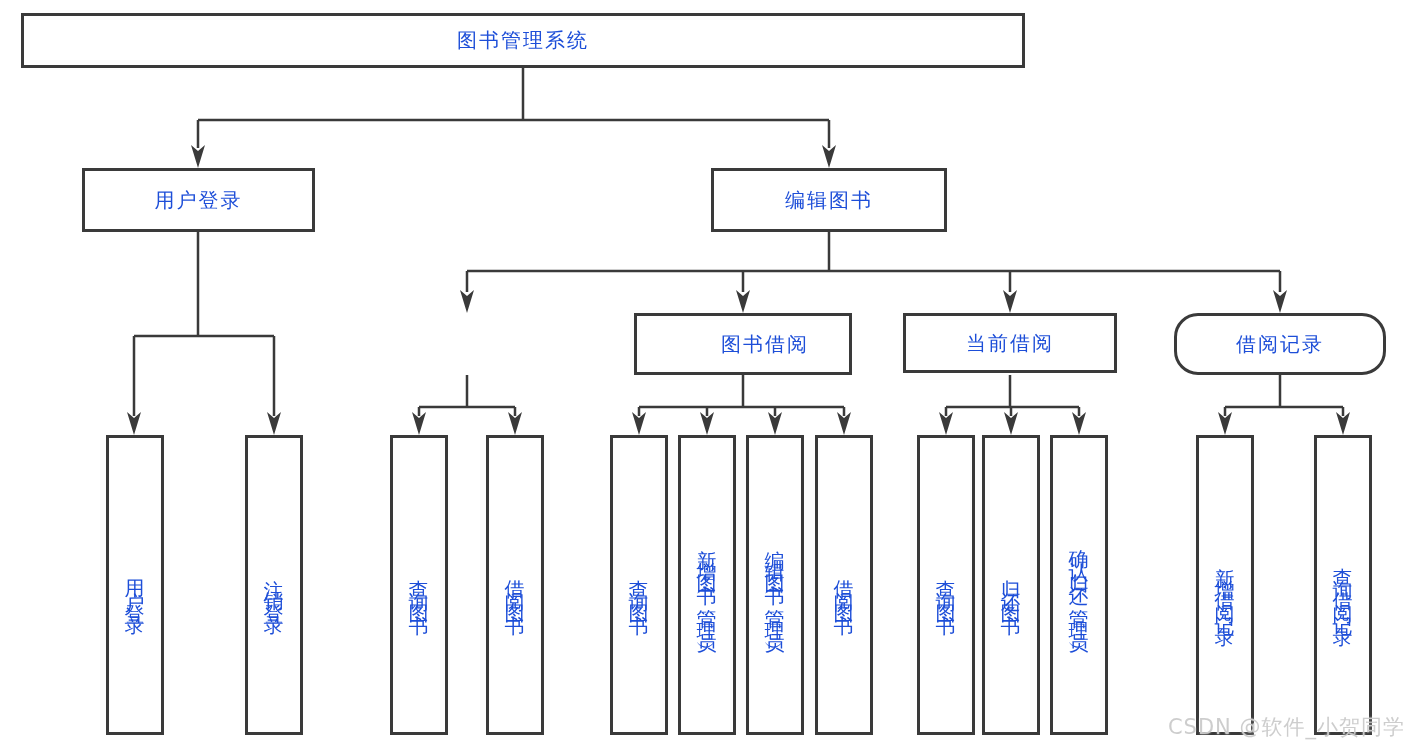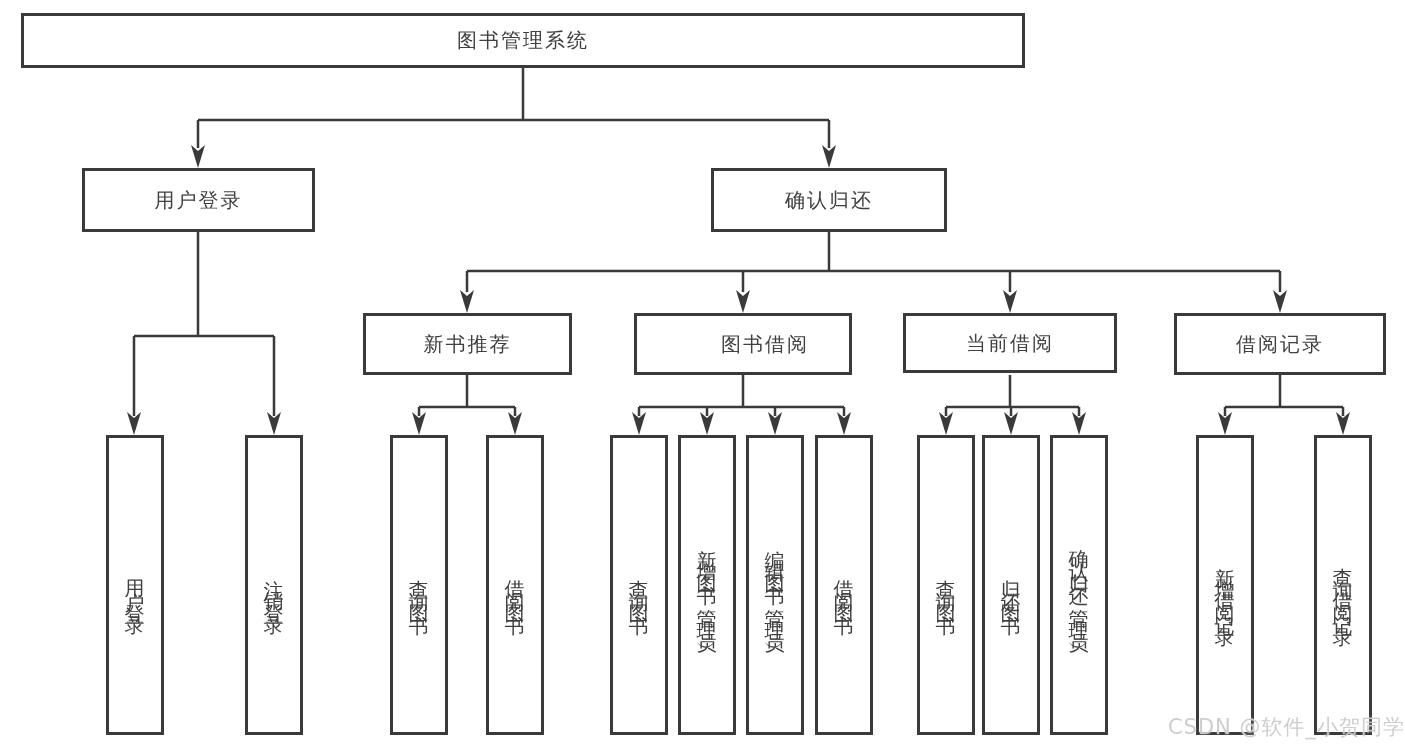--- a/index.html
+++ b/index.html
@@ -22,21 +22,21 @@
     z-index: 1;
   }
   .box {
     position: absolute;
     box-sizing: border-box;
     border: 3px solid #3a3a3a;
     background: #ffffff;
     display: flex;
     align-items: center;
     justify-content: center;
-    color: #404040;
+    color: #1d4ed8;
     font-size: 20px;
     letter-spacing: 2px;
     z-index: 2;
     white-space: nowrap;
   }
   .vbox {
     writing-mode: vertical-rl;
     text-orientation: mixed;
     letter-spacing: 12px;
     line-height: 1;
@@ -52,21 +52,21 @@
     letter-spacing: 1px;
     text-shadow: 0 0 2px rgba(255,255,255,0.8);
   }
   
   #n-root  { left: 21px;  top: 13px;  width: 1004px; height: 55px; }
   #n-login { left: 82px;  top: 168px; width: 233px;  height: 64px; }
   #n-mgmt  { left: 711px; top: 168px; width: 236px;  height: 64px; }
   #n-newbook { left: 363px;  top: 313px; width: 209px; height: 62px; }
   #n-borrow  { left: 634px;  top: 313px; width: 218px; height: 62px; padding-left: 44px; }
   #n-current { left: 903px;  top: 313px; width: 214px; height: 60px; }
-  #n-records { left: 1174px; top: 313px; width: 212px; height: 62px; }
+  #n-records { left: 1174px; top: 313px; width: 212px; height: 62px; border-radius: 24px; }
   .leaf { top: 435px; width: 58px; height: 300px; }
   #l-1  { left: 106px; }
   #l-2  { left: 245px; }
   #l-3  { left: 390px; }
   #l-4  { left: 486px; }
   #l-5  { left: 610px; }
   #l-6  { left: 678px; }
   #l-7  { left: 746px; }
   #l-8  { left: 815px; }
   #l-9  { left: 917px; }
@@ -119,23 +119,22 @@
       <polygon points="1004,412 1011,418 1018,412 1011,435"></polygon>
       <polygon points="1072,412 1079,418 1086,412 1079,435"></polygon>
       <polygon points="1218,412 1225,418 1232,412 1225,435"></polygon>
       <polygon points="1336,412 1343,418 1350,412 1343,435"></polygon>
     </g>
   </svg>
 
   <div class="box" id="n-root">图书管理系统</div>
 
   <div class="box" id="n-login">用户登录</div>
-  <div class="box" id="n-mgmt">确认归还</div>
+  <div class="box" id="n-mgmt">编辑图书</div>
 
-  <div class="box" id="n-newbook">新书推荐</div>
   <div class="box" id="n-borrow">图书借阅</div>
   <div class="box" id="n-current">当前借阅</div>
   <div class="box" id="n-records">借阅记录</div>
 
   <div class="box vbox leaf" id="l-1">用户登录</div>
   <div class="box vbox leaf" id="l-2">注销登录</div>
 
   <div class="box vbox leaf" id="l-3">查询图书</div>
   <div class="box vbox leaf" id="l-4">借阅图书</div>
 

